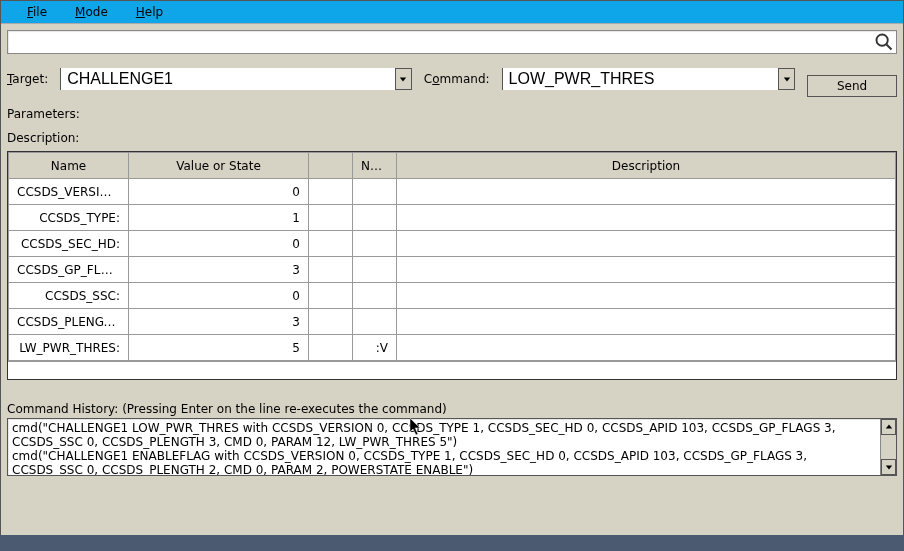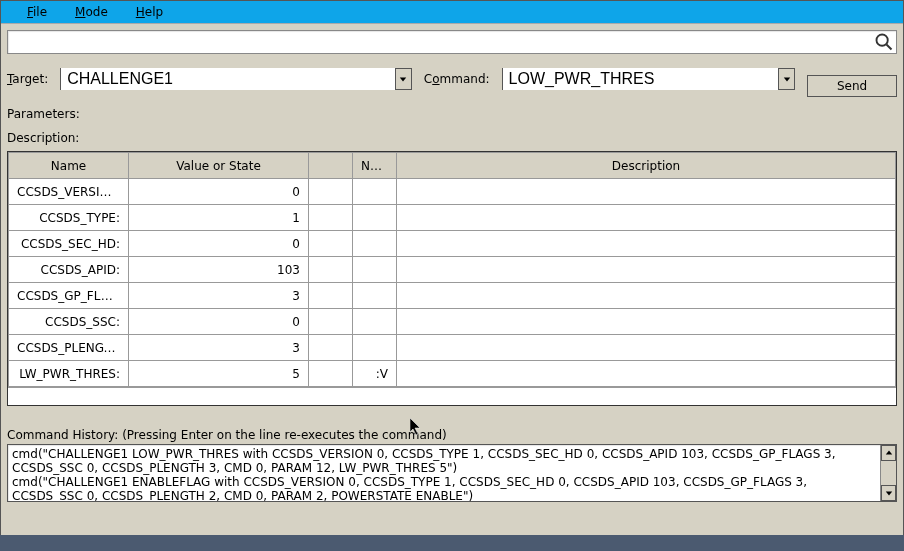--- a/index.html
+++ b/index.html
@@ -253,27 +253,20 @@
             <td></td>
           </tr>
           <tr>
             <td class="name">CCSDS_SEC_HD:</td>
             <td class="value">0</td>
             <td></td>
             <td class="units"></td>
             <td></td>
           </tr>
           <tr>
-            <td class="name">CCSDS_APID:</td>
-            <td class="value">103</td>
-            <td></td>
-            <td class="units"></td>
-            <td></td>
-          </tr>
-          <tr>
             <td class="name">CCSDS_GP_FLAGS:</td>
             <td class="value">3</td>
             <td></td>
             <td class="units"></td>
             <td></td>
           </tr>
           <tr>
             <td class="name">CCSDS_SSC:</td>
             <td class="value">0</td>
             <td></td>

